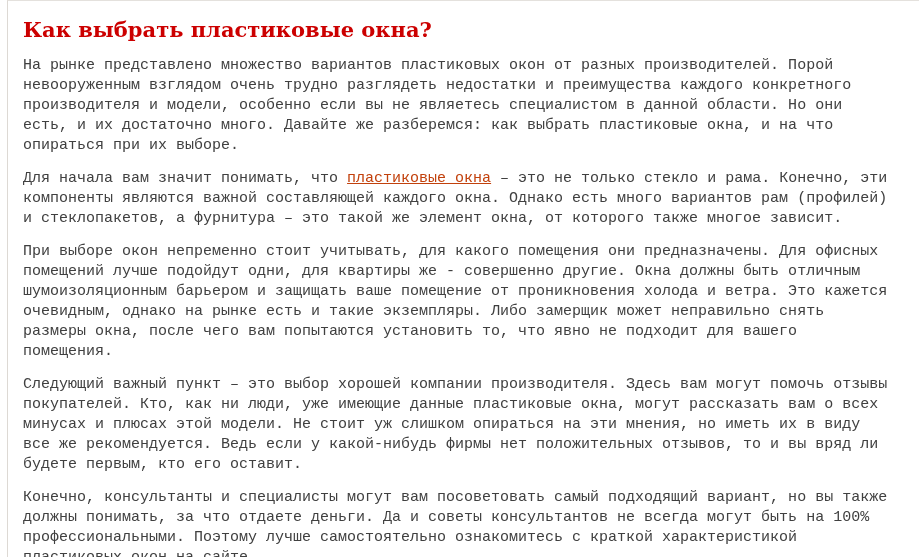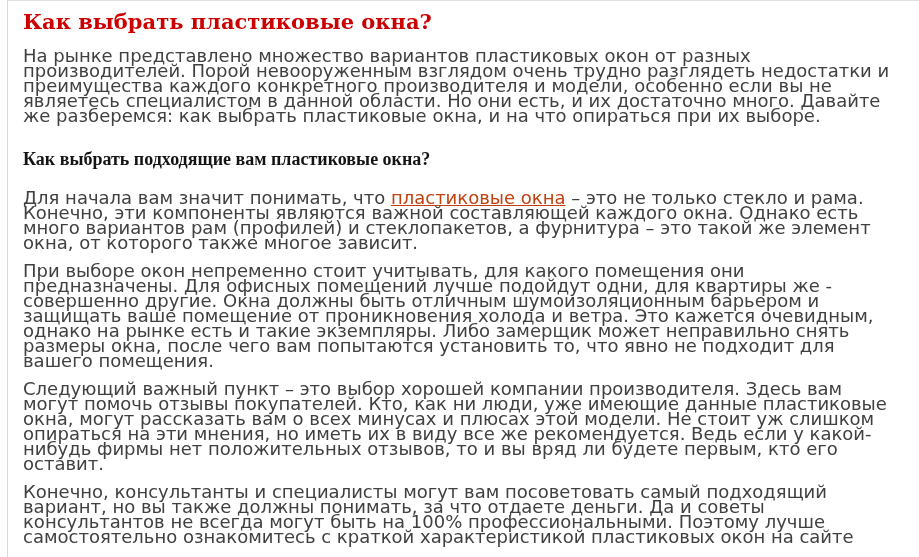--- a/index.html
+++ b/index.html
@@ -20,53 +20,53 @@
     border-left: 1px solid #ddd9d4;
     border-top: 1px solid #e4e1dd;
     padding: 6px 24px 20px 15px;
   }
   .article-title {
     font-family: "DejaVu Serif", "Liberation Serif", serif;
     font-weight: bold;
     font-size: 21px;
     line-height: 1.2;
     color: #cc0000;
-    margin: 2px 0 14px 0;
+    margin: 10px 0 14px 0;
   }
   .section-heading {
     font-family: "Liberation Serif", "DejaVu Serif", serif;
     font-weight: bold;
     font-size: 18px;
     line-height: 1.2;
     color: #141414;
     margin: 26px 0 19px 0;
   }
   p.body-text {
-    font-size: 18px;
-    line-height: 15px;
+    font-size: 15px;
+    line-height: 20px;
     color: #404040;
     margin: 13px 0;
     max-width: 878px;
+    font-family: Liberation Mono, monospace;
   }
   a.inline-link {
     color: #c2410c;
     text-decoration: underline;
     cursor: pointer;
   }
 </style>
 </head>
 <body>
 
 <div class="page">
 
   <h1 class="article-title">Как выбрать пластиковые окна?</h1>
 
   <p class="body-text">На рынке представлено множество вариантов пластиковых окон от разных производителей. Порой невооруженным взглядом очень трудно разглядеть недостатки и преимущества каждого конкретного производителя и модели, особенно если вы не являетесь специалистом в данной области. Но они есть, и их достаточно много. Давайте же разберемся: как выбрать пластиковые окна, и на что опираться при их выборе.</p>
 
-  <h2 class="section-heading">Как выбрать подходящие вам пластиковые окна?</h2>
 
   <p class="body-text"><span>Для начала вам значит понимать, что </span><a class="inline-link">пластиковые окна</a><span> – это не только стекло и рама. Конечно, эти компоненты являются важной составляющей каждого окна. Однако есть много вариантов рам (профилей) и стеклопакетов, а фурнитура – это такой же элемент окна, от которого также многое зависит.</span></p>
 
 
 
   <p class="body-text">При выборе окон непременно стоит учитывать, для какого помещения они предназначены. Для офисных помещений лучше подойдут одни, для квартиры же - совершенно другие. Окна должны быть отличным шумоизоляционным барьером и защищать ваше помещение от проникновения холода и ветра. Это кажется очевидным, однако на рынке есть и такие экземпляры. Либо замерщик может неправильно снять размеры окна, после чего вам попытаются установить то, что явно не подходит для вашего помещения.</p>
 
   <p class="body-text">Следующий важный пункт – это выбор хорошей компании производителя. Здесь вам могут помочь отзывы покупателей. Кто, как ни люди, уже имеющие данные пластиковые окна, могут рассказать вам о всех минусах и плюсах этой модели. Не стоит уж слишком опираться на эти мнения, но иметь их в виду все же рекомендуется. Ведь если у какой-нибудь фирмы нет положительных отзывов, то и вы вряд ли будете первым, кто его оставит.</p>
 
   <p class="body-text"><span>Конечно, консультанты и специалисты могут вам посоветовать самый подходящий вариант, но вы также должны понимать, за что отдаете деньги. Да и советы консультантов не всегда могут быть на 100% профессиональными. Поэтому лучше самостоятельно ознакомитесь с краткой характеристикой пластиковых окон на сайте </span></p>

